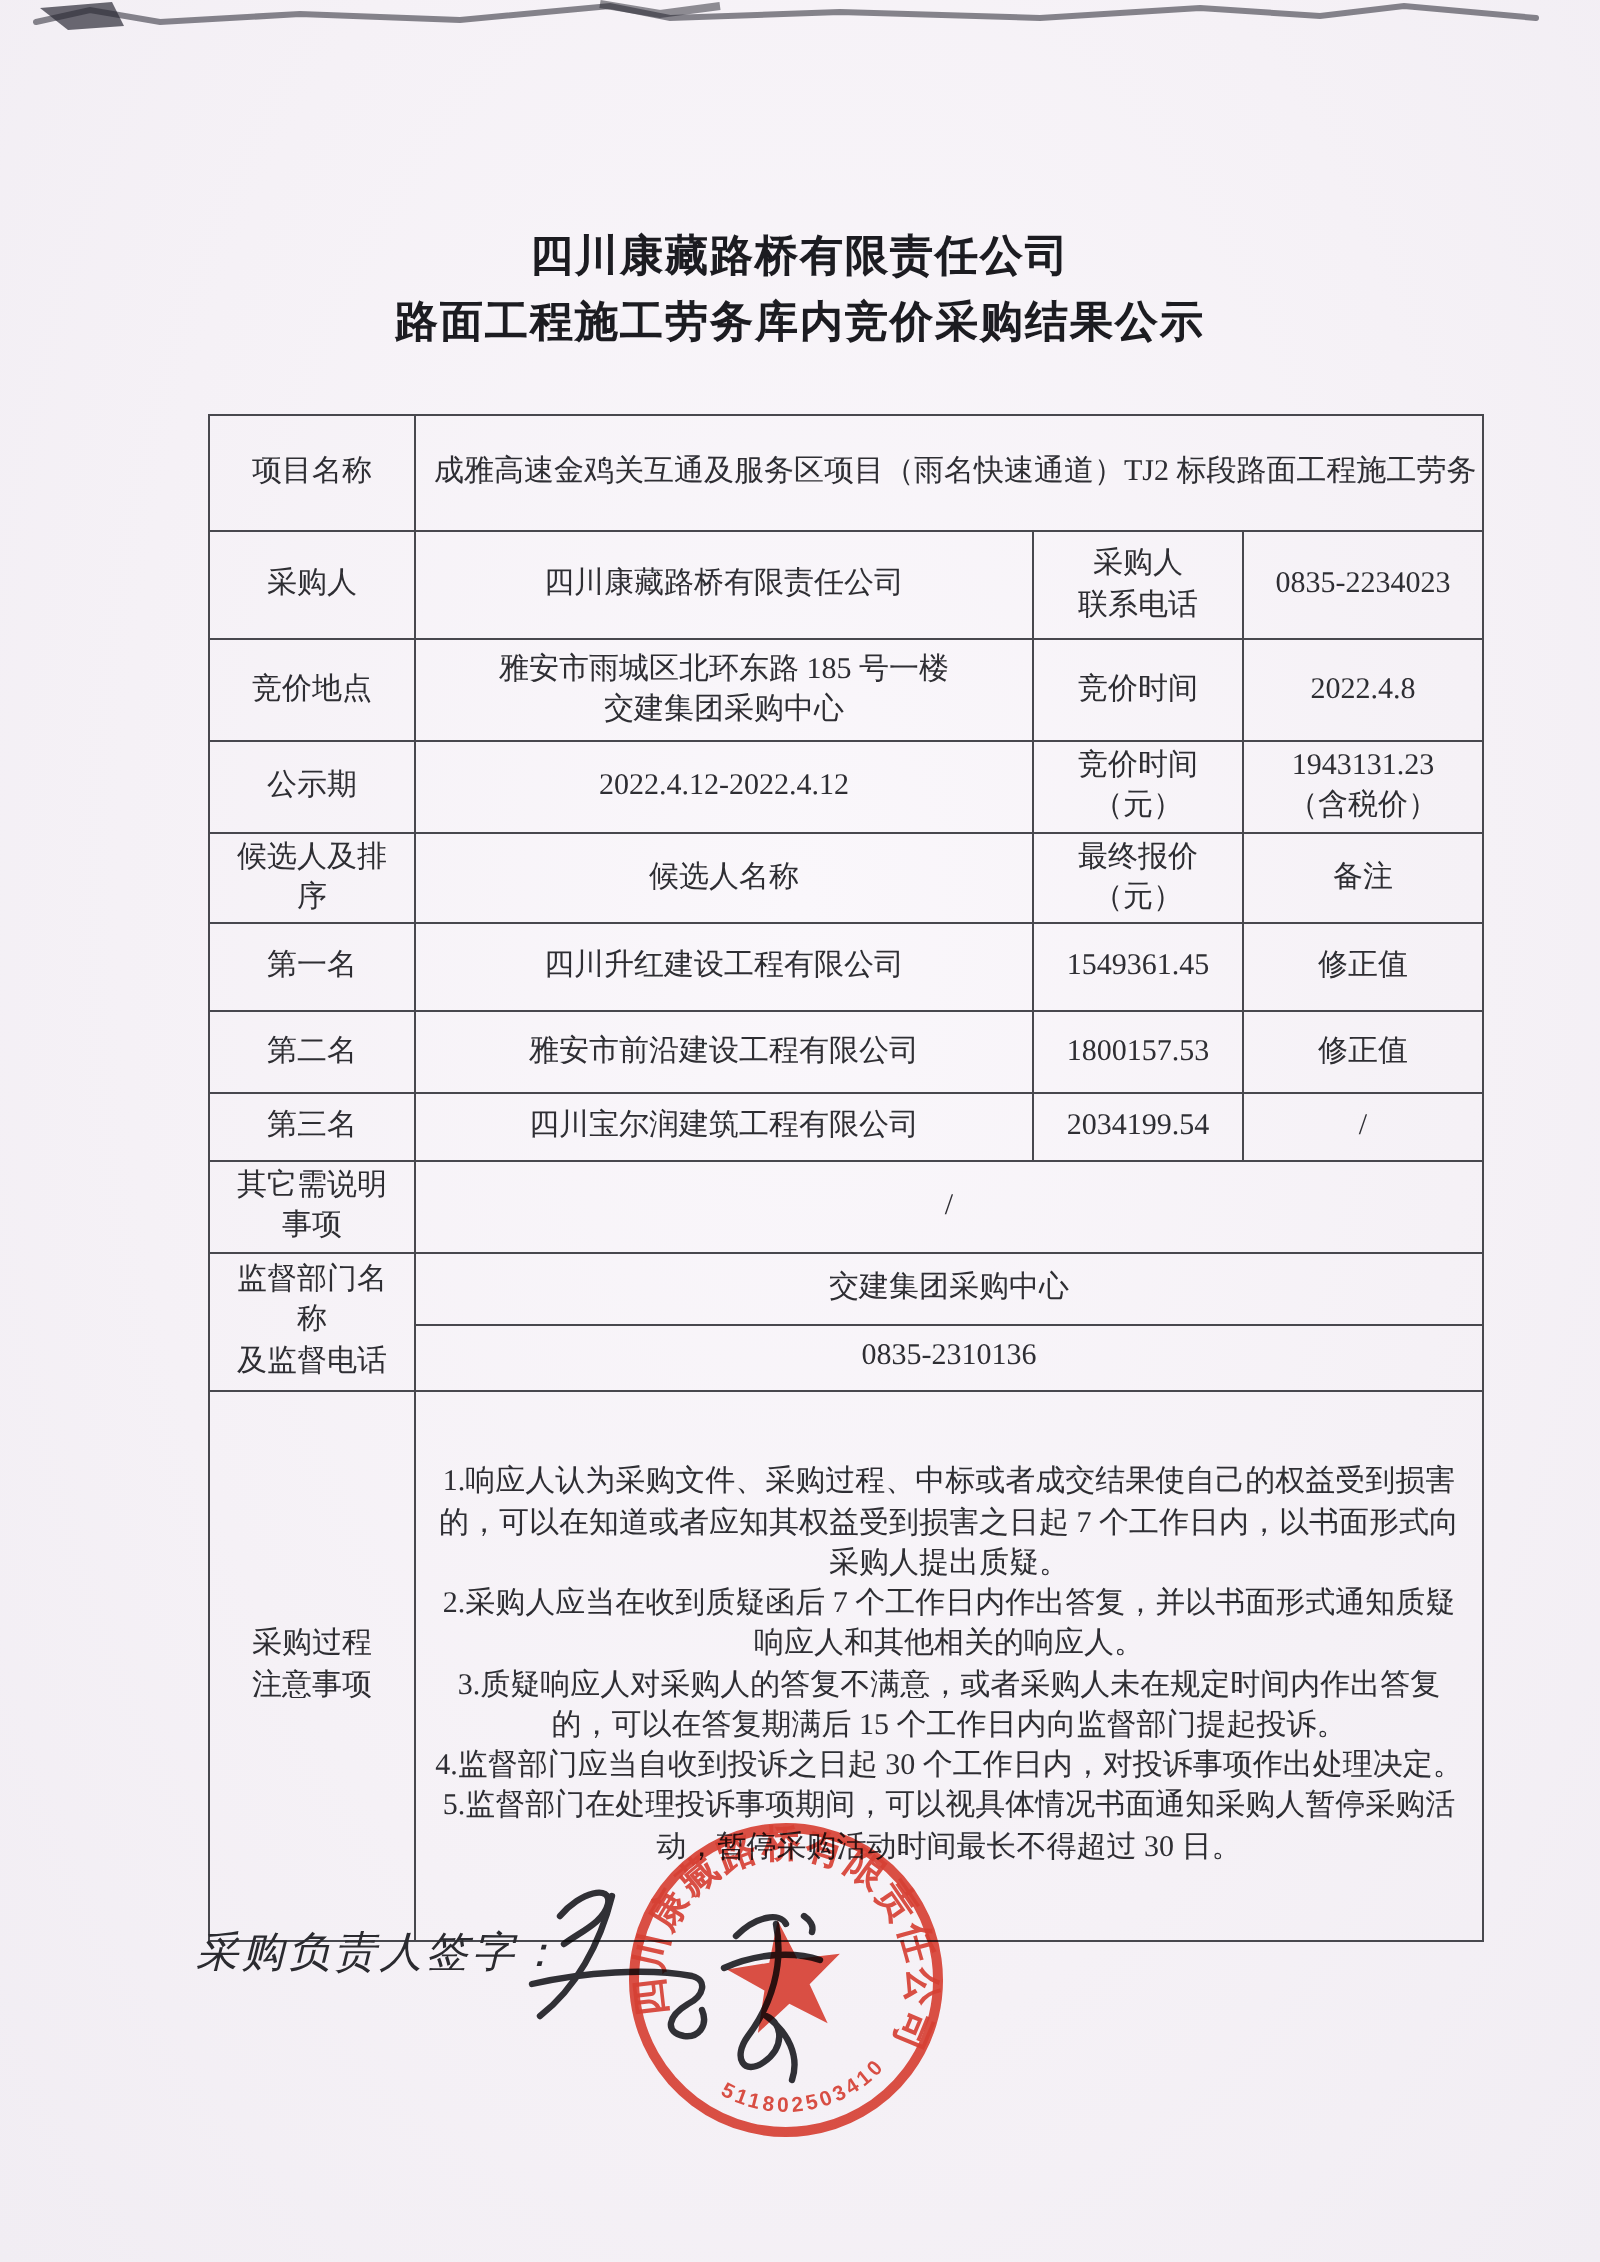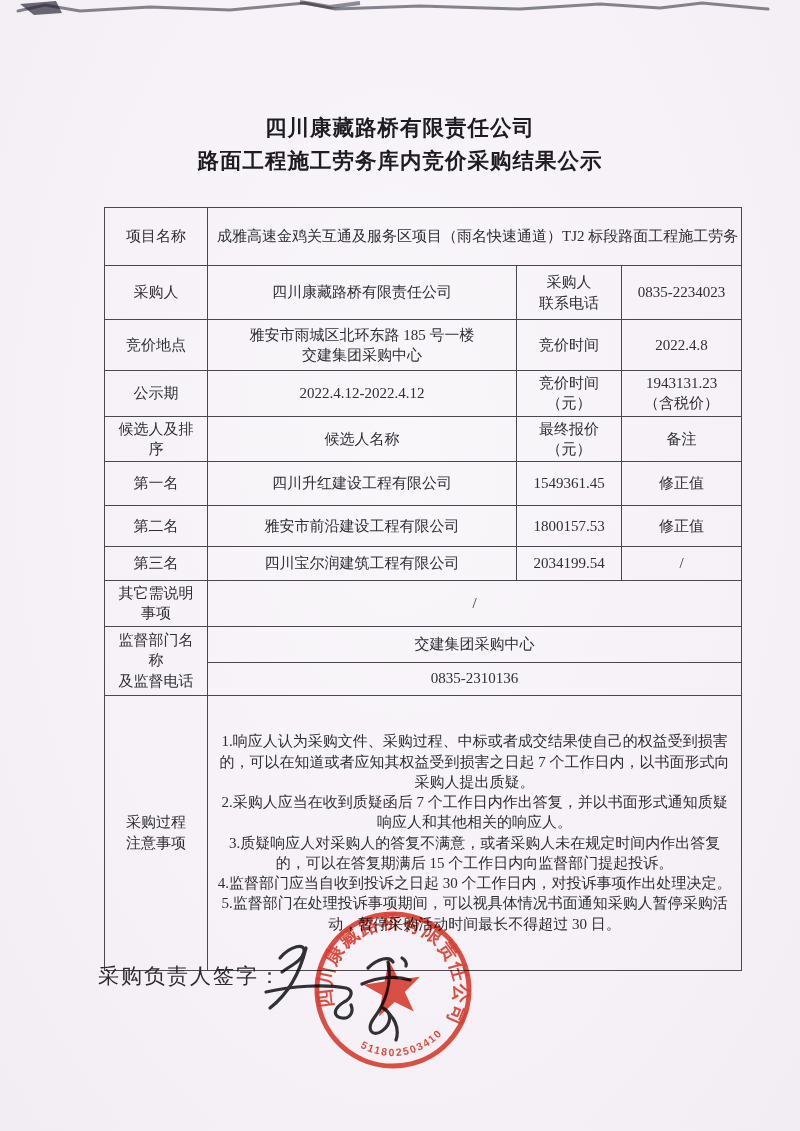--- a/index.html
+++ b/index.html
@@ -47,20 +47,21 @@
     padding:20px 12px 20px 10px;
     font-size:14.5px;
     line-height:1.66;
   }
   td.slash{text-align:left;vertical-align:top;padding:6px 2px 2px 12px;}
   .two-line span{display:block;}
   .sign-label{
     position:absolute;left:98px;top:962px;
     font-size:21px;letter-spacing:2px;color:#2b2b30;
     z-index:1;
+    font-style:italic;
   }
   .seal{
     position:absolute;left:303px;top:900px;
     width:180px;height:180px;
     z-index:2;
     transform:rotate(-8deg);
     mix-blend-mode:multiply;
     opacity:.93;
   }
   .signature{

